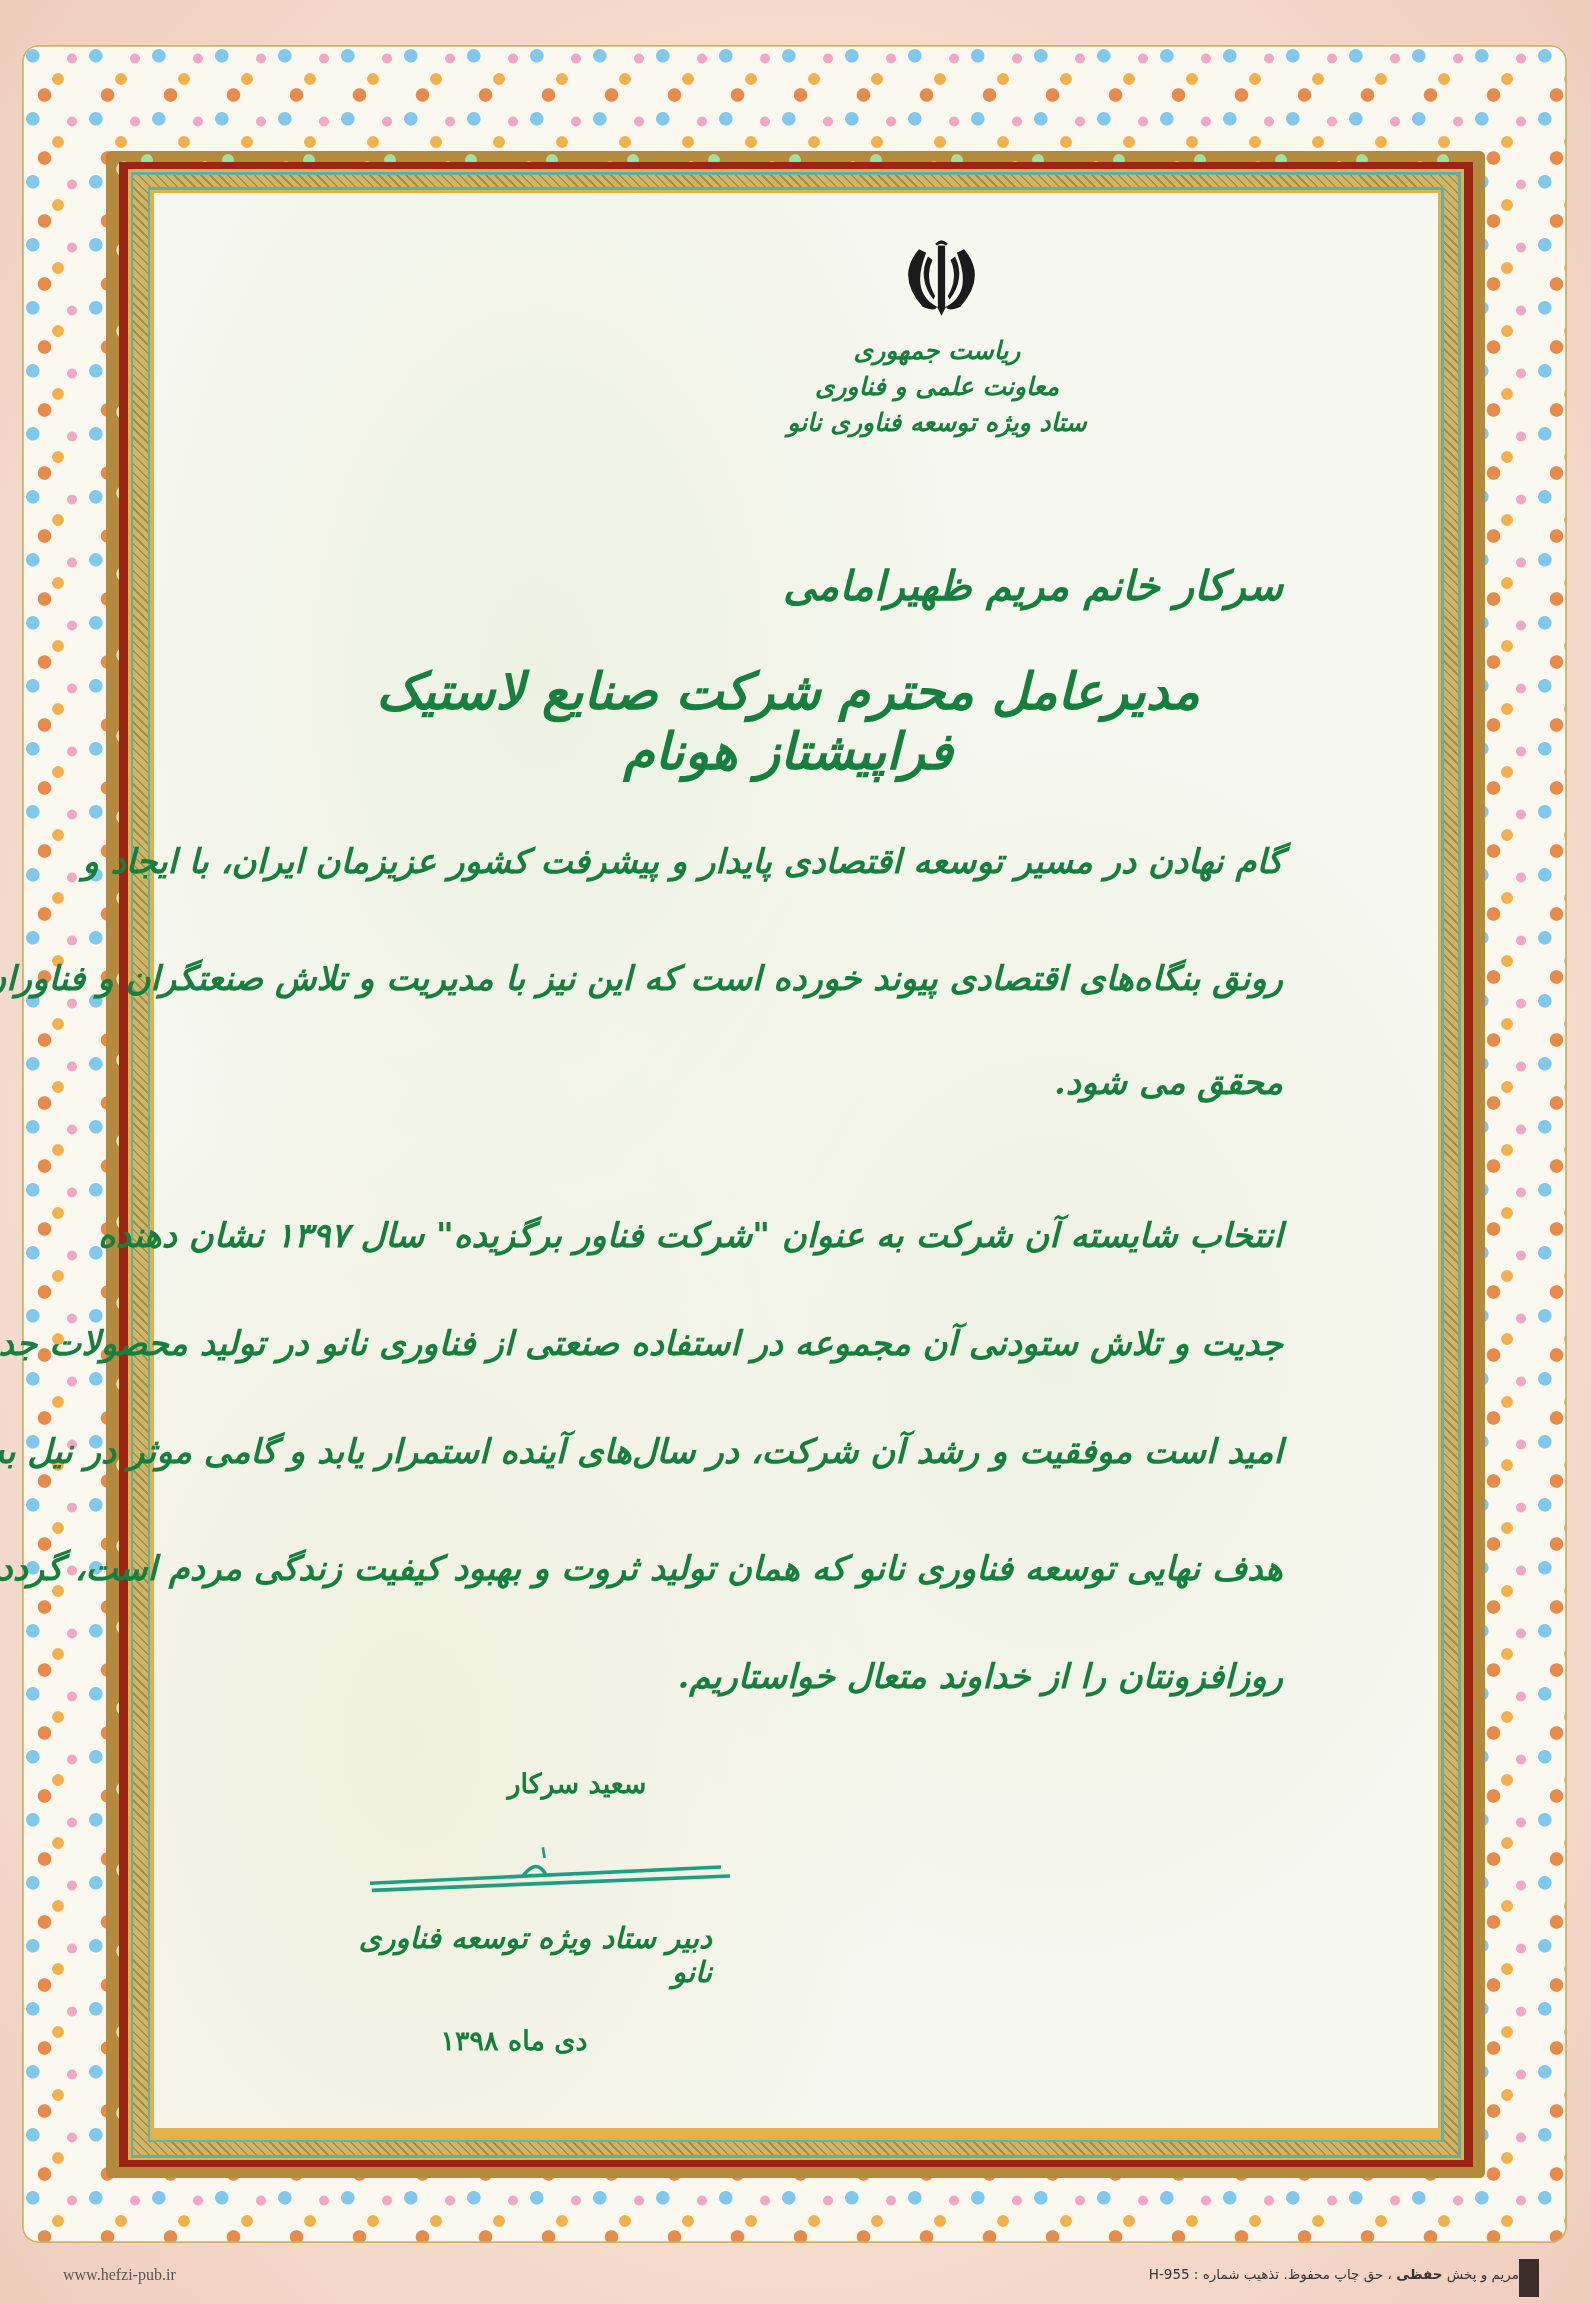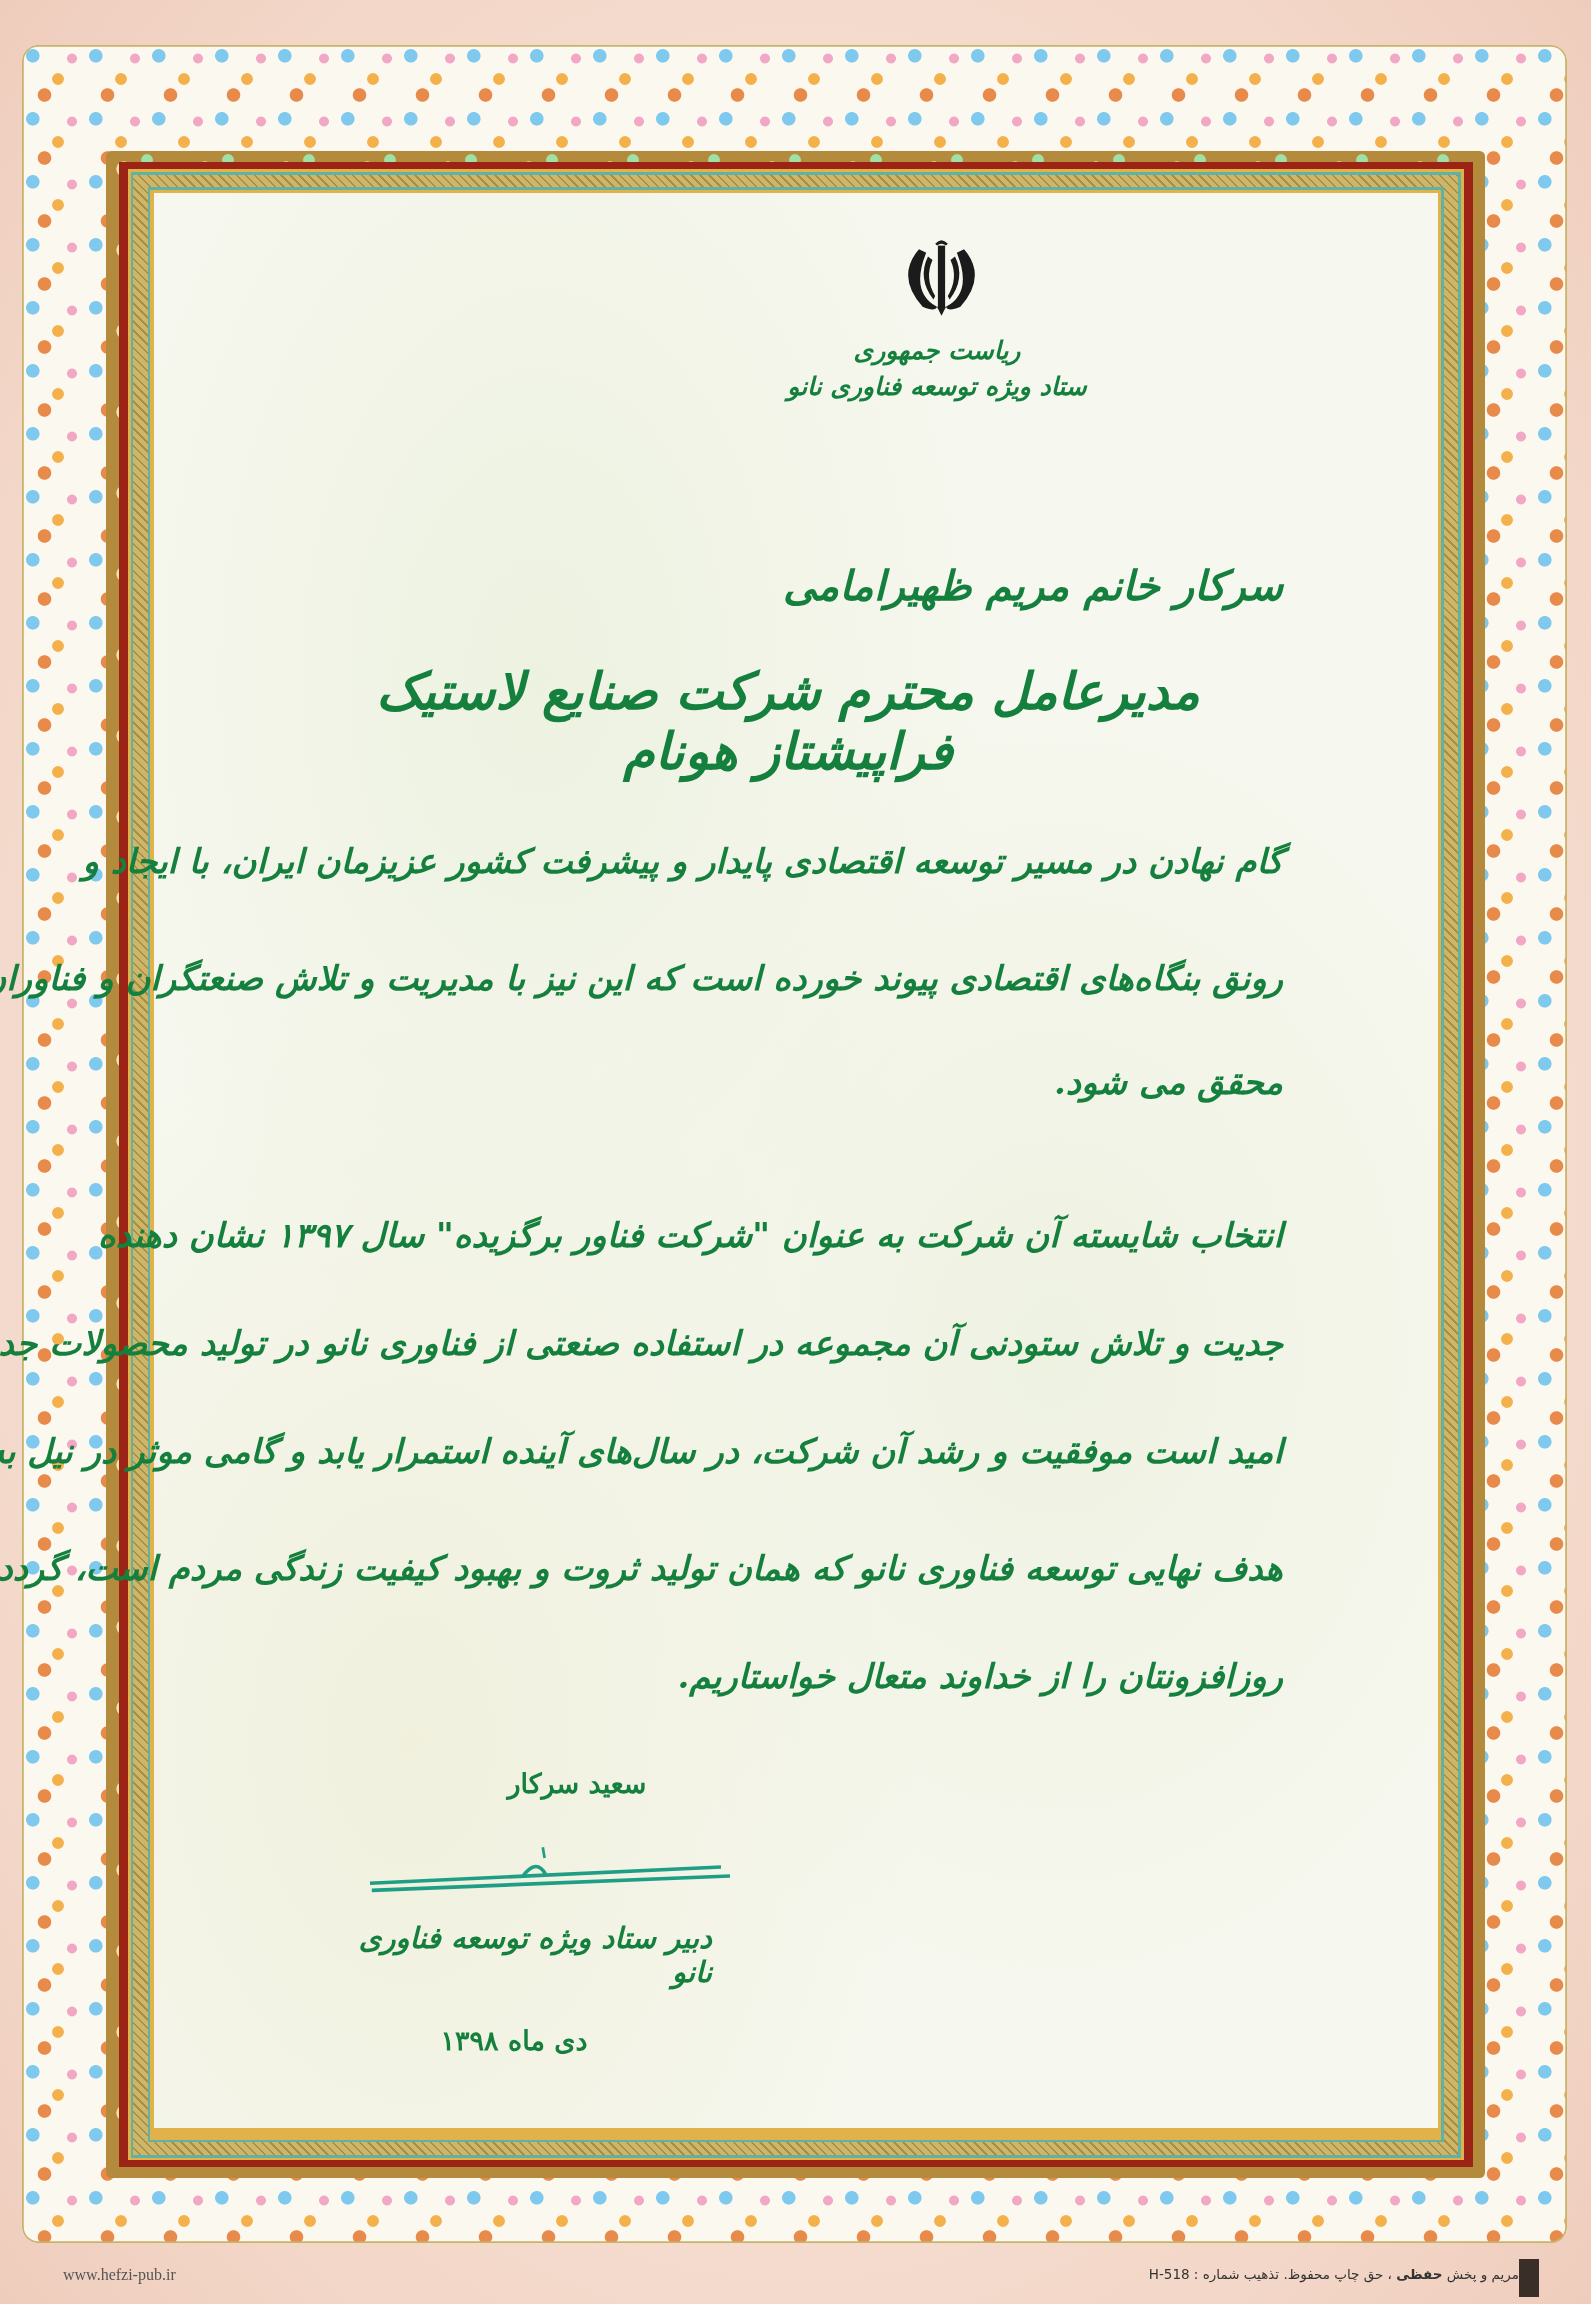--- a/index.html
+++ b/index.html
@@ -148,20 +148,21 @@
         <path d="M65 92 L60 82 L70 82 Z"></path>
         <path d="M40 18 Q14 48 44 82 Q58 88 60 82 Q30 66 48 22 Z"></path>
         <path d="M90 18 Q116 48 86 82 Q72 88 70 82 Q100 66 82 22 Z"></path>
         <path d="M50 26 Q38 50 56 74 L58 70 Q46 50 55 30 Z"></path>
         <path d="M80 26 Q92 50 74 74 L72 70 Q84 50 75 30 Z"></path>
       </g>
     </svg>
 
     <div class="org-lines">
       <div>ریاست جمهوری</div>
+      <div>معاونت علمی و فناوری</div>
       <div>ستاد ویژه توسعه فناوری نانو</div>
     </div>
 
     <div class="recipient-name">سرکار خانم مریم ظهیرامامی</div>
     <div class="recipient-title">مدیرعامل محترم شرکت صنایع لاستیک فراپیشتاز هونام</div>
 
     <div class="body-line" style="top:648px;">گام نهادن در مسیر توسعه اقتصادی پایدار و پیشرفت کشور عزیزمان ایران، با ایجاد و</div>
     <div class="body-line" style="top:765px;">رونق بنگاه‌های اقتصادی پیوند خورده است که این نیز با مدیریت و تلاش صنعتگران و فناوران</div>
     <div class="body-line short" style="top:869px;">محقق می شود.</div>
     <div class="body-line" style="top:1022px;">انتخاب شایسته آن شرکت به عنوان "شرکت فناور برگزیده" سال ۱۳۹۷ نشان دهنده</div>
@@ -178,17 +179,17 @@
       <path d="M202 8 L204 20" stroke="#1f9e86" stroke-width="3" fill="none"></path>
     </svg>
     <div class="signer-title">دبیر ستاد ویژه توسعه فناوری نانو</div>
     <div class="date">دی ماه ۱۳۹۸</div>
   </div>
 
   <div class="footer-url">www.hefzi-pub.ir</div>
   <div class="footer-credit">
     <span>مریم و پخش</span>
     <b>حفظی</b>
-    <span>، حق چاپ محفوظ. تذهیب شماره : H-518</span>
+    <span>، حق چاپ محفوظ. تذهیب شماره : H-955</span>
   </div>
   <div class="publisher-logo"></div>
 </div>
 
 
 </body></html>

